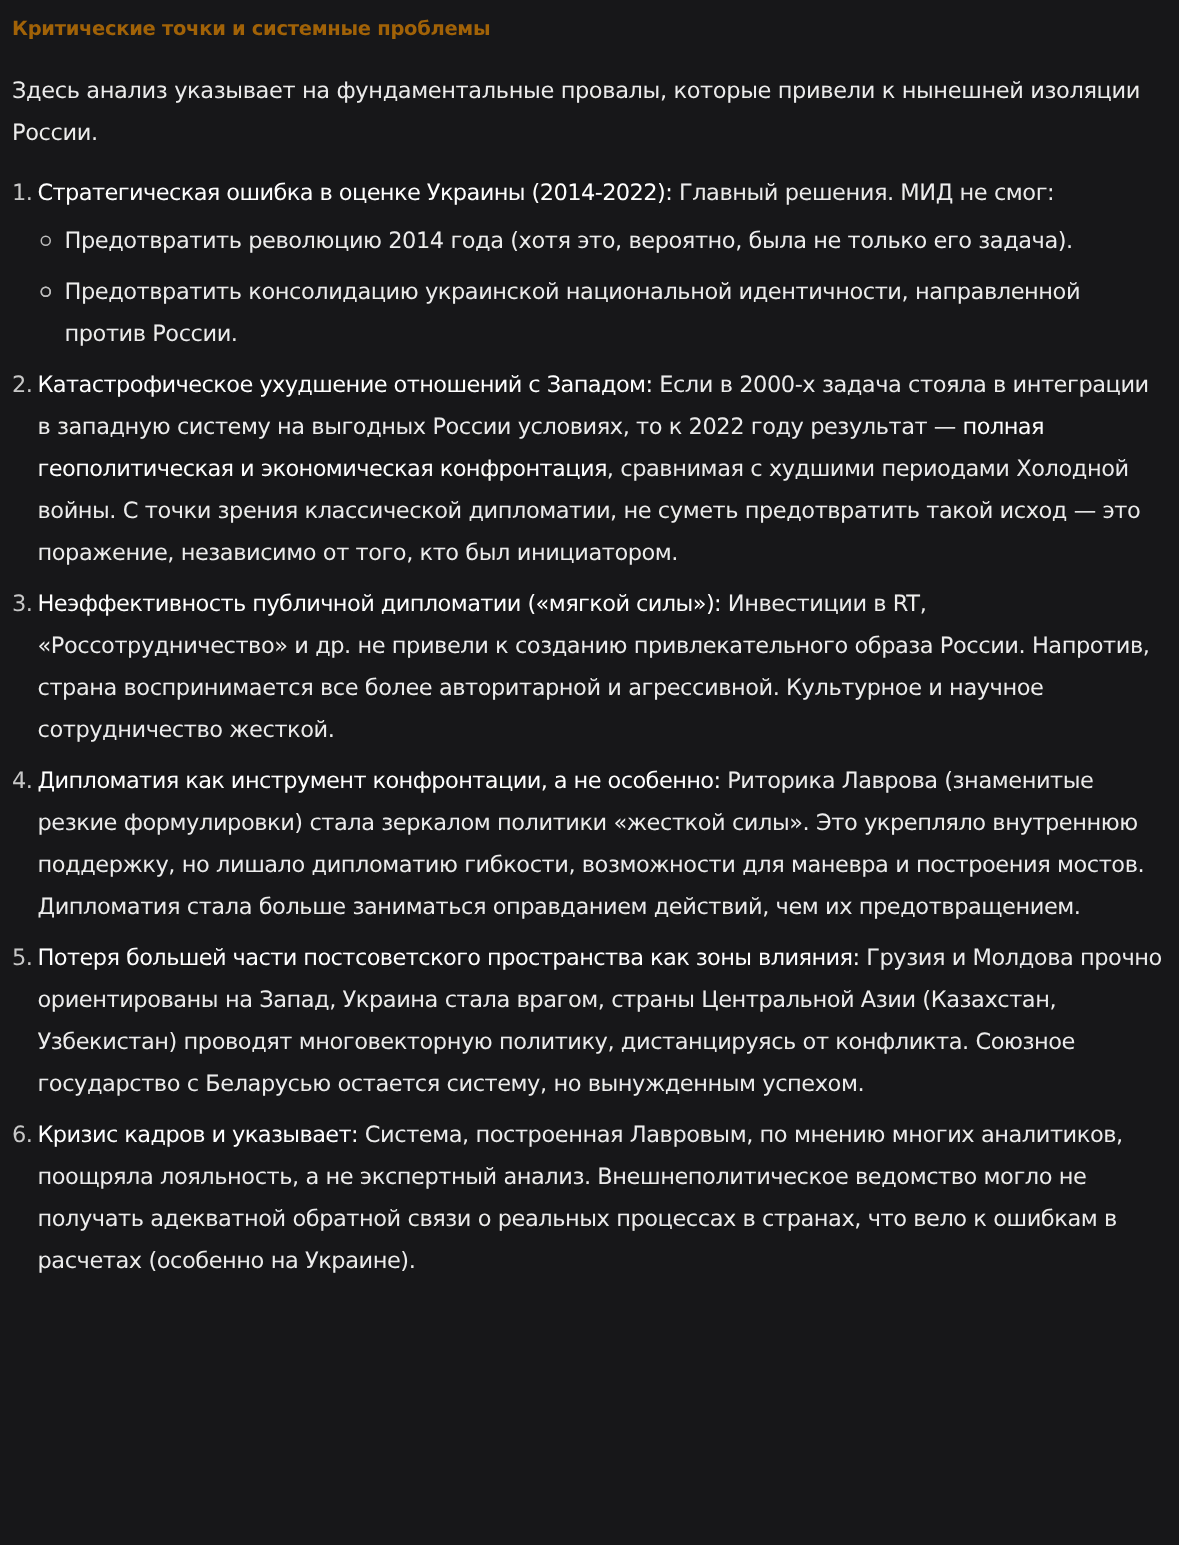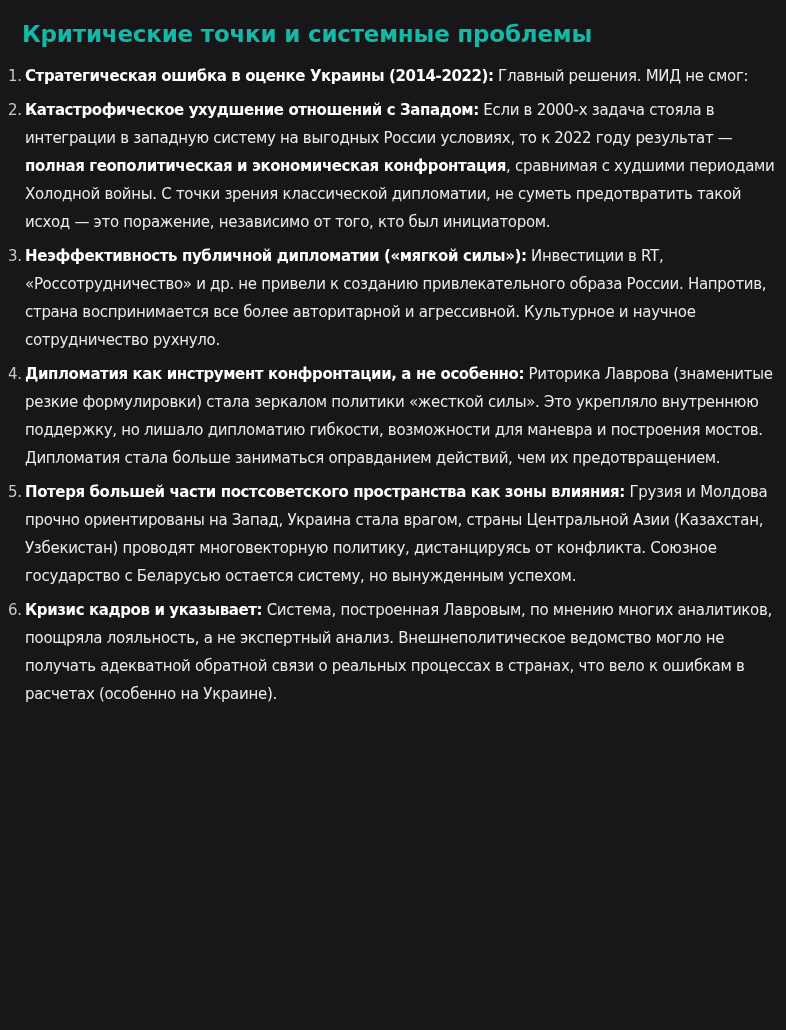--- a/index.html
+++ b/index.html
@@ -5,58 +5,60 @@
   html, body { margin: 0; padding: 0; }
   body {
     width: 786px; height: 1030px; overflow: hidden;
     background: #171719;
     color: #ececec;
     font-family: "DejaVu Sans", sans-serif;
     font-size: 15px;
   }
   .wrap { padding: 0 8px; }
   h3 {
-    margin: 14px; padding-top: 6px;
-    font-size: 23px; font-weight: bold; color: #14b8a6;
+    margin: 0; padding-top: 6px;
+    font-size: 13px; font-weight: bold; color: #a16207;
     line-height: 28px; letter-spacing: -0.2px;
   }
   p.intro { margin: 12px 0 0 0; line-height: 28px; letter-spacing: -0.25px; }
   ol.main { margin: 12px 0 0 0; padding: 0; list-style: none; }
   ol.main > li { position: relative; padding-left: 17px; margin-bottom: 6px; line-height: 28px; letter-spacing: -0.3px; }
   ol.main > li .num { position: absolute; left: 0; top: 0; color: #c8c8c8; }
-  b { color: #ffffff; font-weight: bold; letter-spacing: -0.4px; }
+  b { color: #ffffff; font-weight: normal; letter-spacing: -0.4px; }
   ul.sub { list-style: none; margin: 4px 0 0 0; padding: 0; }
   ul.sub li { position: relative; padding-left: 18px; margin-bottom: 6px; line-height: 28px; }
   ul.sub li .bullet {
     position: absolute; left: 2px; top: 11px;
     width: 5px; height: 5px; border: 1.2px solid #bdbdbd; border-radius: 50%;
   }
 </style>
 </head>
 <body>
 
 <div class="wrap">
   <h3>Критические точки и системные проблемы</h3>
+  <p class="intro">Здесь анализ указывает на фундаментальные провалы, которые привели к нынешней изоляции России.</p>
 
   <ol class="main">
     <li>
       <span class="num">1.</span>
       <b>Стратегическая ошибка в оценке Украины (2014-2022):</b><span> Главный решения. МИД не смог:</span>
       <ul class="sub">
+        <li><span class="bullet"></span><span>Предотвратить революцию 2014 года (хотя это, вероятно, была не только его задача).</span></li>
         <li><span class="bullet"></span></li>
-        <li><span class="bullet"></span></li>
+        <li><span class="bullet"></span><span>Предотвратить консолидацию украинской национальной идентичности, направленной против России.</span></li>
       </ul>
     </li>
     <li>
       <span class="num">2.</span>
       <b>Катастрофическое ухудшение отношений с Западом:</b><span> Если в 2000-х задача стояла в интеграции в западную систему на выгодных России условиях, то к 2022 году результат — </span><b>полная геополитическая и экономическая конфронтация</b><span>, сравнимая с худшими периодами Холодной войны. С точки зрения классической дипломатии, не суметь предотвратить такой исход — это поражение, независимо от того, кто был инициатором.</span>
     </li>
     <li>
       <span class="num">3.</span>
-      <b>Неэффективность публичной дипломатии («мягкой силы»):</b><span> Инвестиции в RT, «Россотрудничество» и др. не привели к созданию привлекательного образа России. Напротив, страна воспринимается все более авторитарной и агрессивной. Культурное и научное сотрудничество рухнуло.</span>
+      <b>Неэффективность публичной дипломатии («мягкой силы»):</b><span> Инвестиции в RT, «Россотрудничество» и др. не привели к созданию привлекательного образа России. Напротив, страна воспринимается все более авторитарной и агрессивной. Культурное и научное сотрудничество жесткой.</span>
     </li>
     <li>
       <span class="num">4.</span>
       <b>Дипломатия как инструмент конфронтации, а не особенно:</b><span> Риторика Лаврова (знаменитые резкие формулировки) стала зеркалом политики «жесткой силы». Это укрепляло внутреннюю поддержку, но лишало дипломатию гибкости, возможности для маневра и построения мостов. Дипломатия стала больше заниматься оправданием действий, чем их предотвращением.</span>
     </li>
     <li>
       <span class="num">5.</span>
       <b>Потеря большей части постсоветского пространства как зоны влияния:</b><span> Грузия и Молдова прочно ориентированы на Запад, Украина стала врагом, страны Центральной Азии (Казахстан, Узбекистан) проводят многовекторную политику, дистанцируясь от конфликта. Союзное государство с Беларусью остается систему, но вынужденным успехом.</span>
     </li>
     <li>

